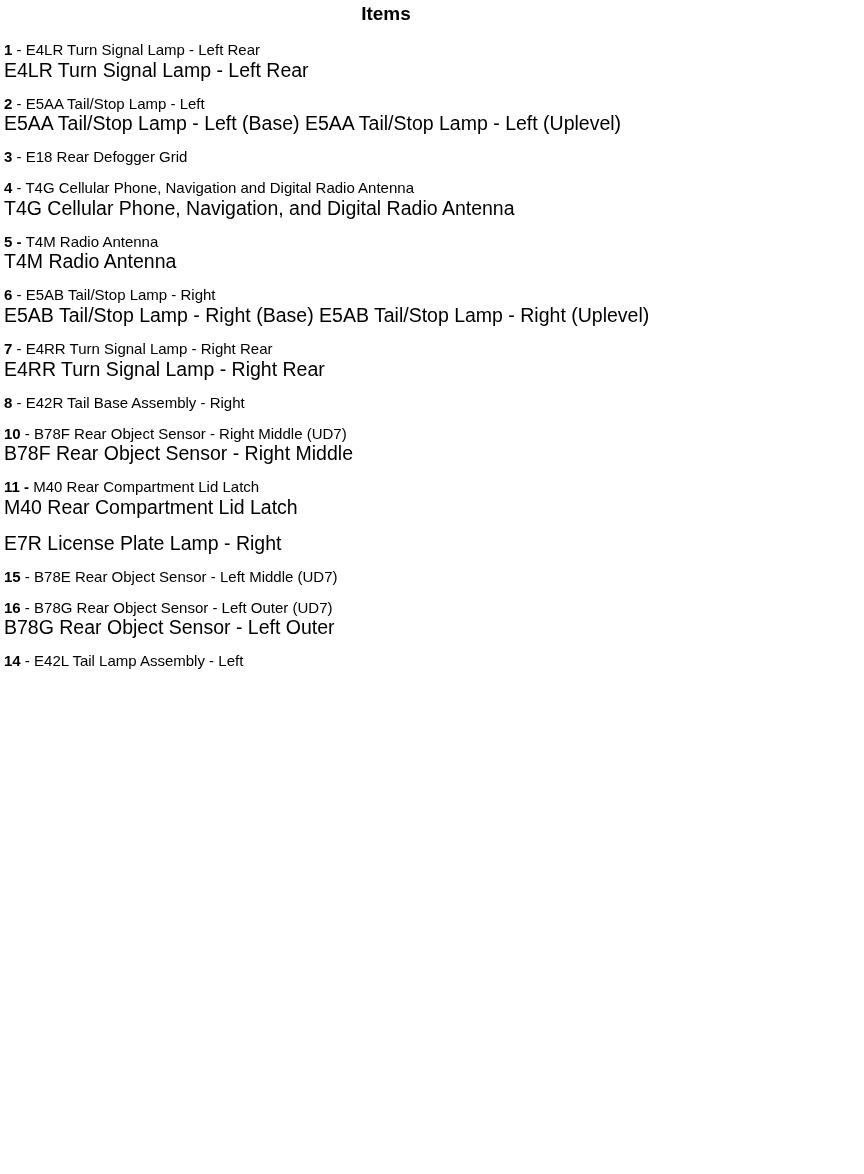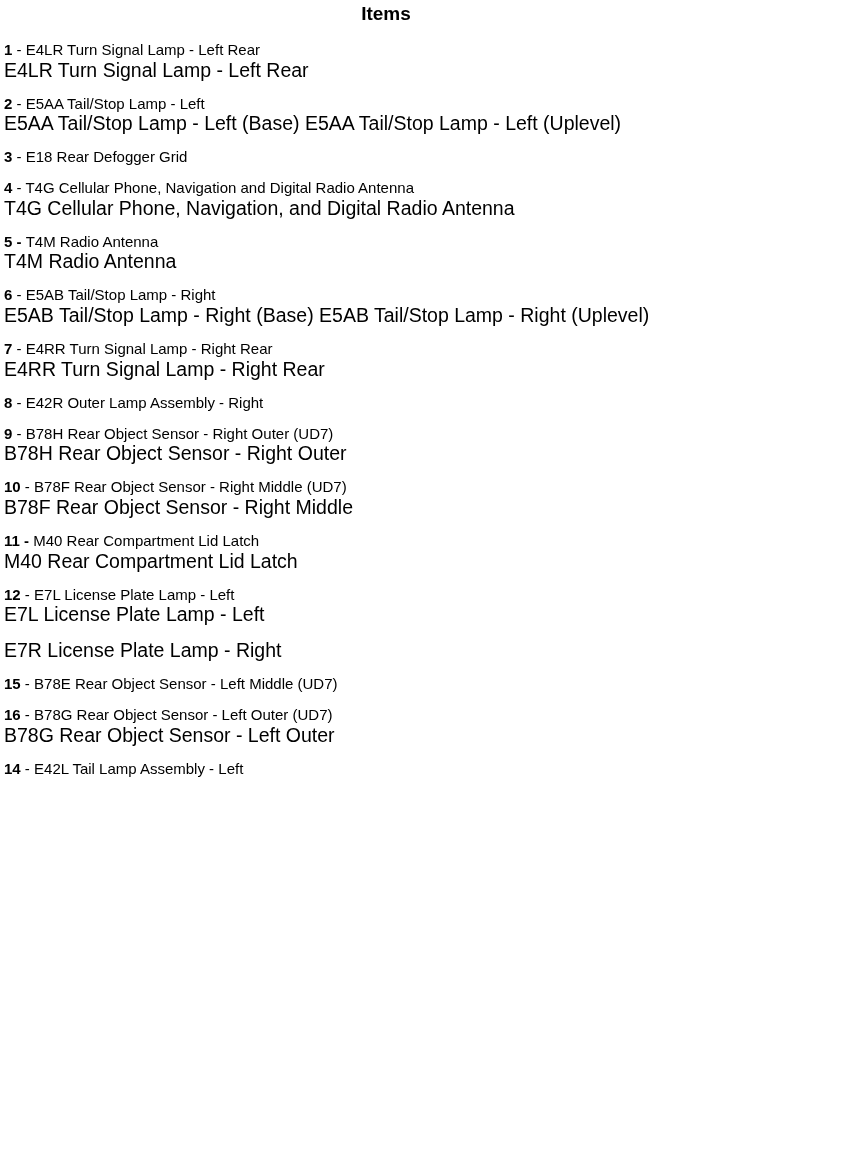--- a/index.html
+++ b/index.html
@@ -79,42 +79,34 @@
     <div class="item-head"><span class="item-num">6</span><span> - </span><span>E5AB Tail/Stop Lamp - Right</span></div>
     <div class="item-desc">E5AB Tail/Stop Lamp - Right (Base) E5AB Tail/Stop Lamp - Right (Uplevel)</div>
   </div>
 
   <div class="item">
     <div class="item-head"><span class="item-num">7</span><span> - </span><span>E4RR Turn Signal Lamp - Right Rear</span></div>
     <div class="item-desc">E4RR Turn Signal Lamp - Right Rear</div>
   </div>
 
   <div class="item">
-    <div class="item-head"><span class="item-num">8</span><span> - </span><span>E42R Outer Lamp Assembly - Right</span></div>
+    <div class="item-head"><span class="item-num">8</span><span> - </span><span>E42R Tail Base Assembly - Right</span></div>
   </div>
 
-  <div class="item">
-    <div class="item-head"><span class="item-num">9</span><span> - </span><span>B78H Rear Object Sensor - Right Outer (UD7)</span></div>
-    <div class="item-desc">B78H Rear Object Sensor - Right Outer</div>
-  </div>
 
   <div class="item">
     <div class="item-head"><span class="item-num">10</span><span> - </span><span>B78F Rear Object Sensor - Right Middle (UD7)</span></div>
     <div class="item-desc">B78F Rear Object Sensor - Right Middle</div>
   </div>
 
   <div class="item">
     <div class="item-head"><span class="item-num">11</span><span class="item-num"> - </span><span>M40 Rear Compartment Lid Latch</span></div>
     <div class="item-desc">M40 Rear Compartment Lid Latch</div>
   </div>
 
-  <div class="item">
-    <div class="item-head"><span class="item-num">12</span><span> - </span><span>E7L License Plate Lamp - Left</span></div>
-    <div class="item-desc">E7L License Plate Lamp - Left</div>
-  </div>
 
 
   <div class="item">
     <div class="item-desc">E7R License Plate Lamp - Right</div>
   </div>
 
   <div class="item">
     <div class="item-head"><span class="item-num">15</span><span> - </span><span>B78E Rear Object Sensor - Left Middle (UD7)</span></div>
   </div>
 

